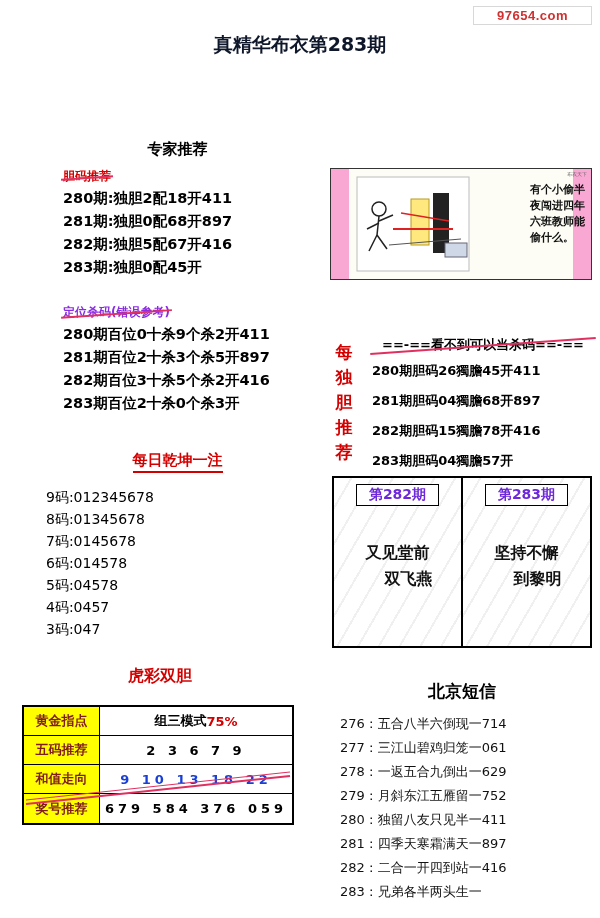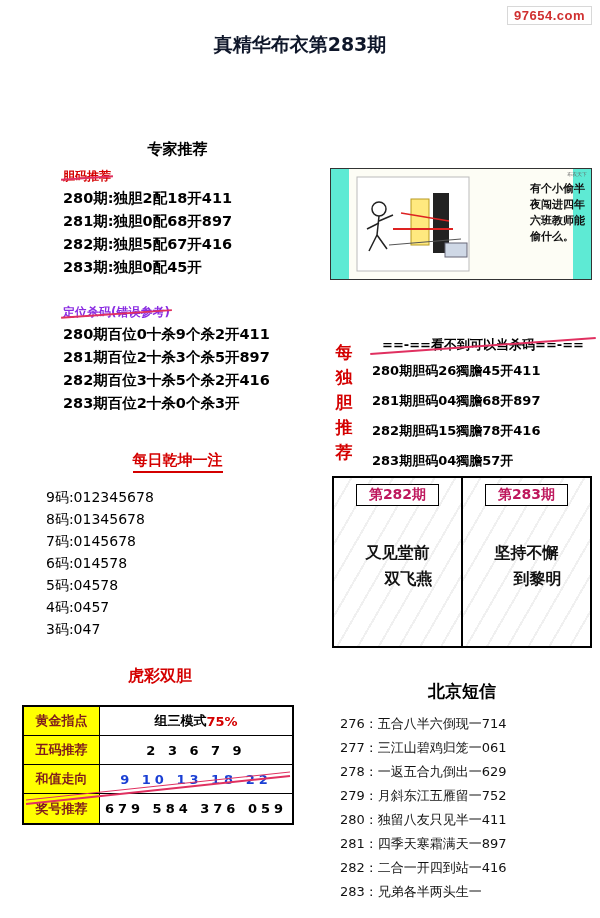--- a/index.html
+++ b/index.html
@@ -11,21 +11,21 @@
     overflow:hidden;
     color:#000;
   }
   .watermark{
     position:absolute;top:6px;right:8px;
     background:#ffffff;
     border:1px solid #d8d8d8;
     font-size:13px;
     color:#d03030;
     font-weight:bold;
-    padding:1px 6px;
+    padding:1px 23px;
     letter-spacing:0.5px;
     font-family:"Liberation Sans",sans-serif;
   }
   .page-title{
     position:absolute;top:32px;left:0;width:600px;
     text-align:center;
     font-size:19px;
     font-weight:bold;
     color:#0f172a;
   }
@@ -116,23 +116,24 @@
     font-size:19px;
     font-weight:bold;
     color:#000;
     line-height:21px;
     text-align:center;
     padding-top:2px;
   }
   .comic-box{
     flex:1;
     border:1px solid #333;
-    background:#5eead4;
+    background:#f9a8d4;
     position:relative;
     overflow:hidden;
+    font-family:Liberation Serif, serif;
   }
   .comic-head{
     font-size:5px;color:#666;position:absolute;top:2px;right:4px;
   }
   .comic-text{
     position:absolute;right:6px;top:12px;
     font-size:11px;line-height:16px;color:#111;font-weight:bold;
     text-align:left;
   }
 
@@ -163,21 +164,21 @@
     box-sizing:border-box;
   }
   .panel{
     flex:1;position:relative;overflow:hidden;
     background:
       repeating-linear-gradient(-60deg, #ffffff 0 16px, #f0f0f0 16px 18px);
   }
   .panel + .panel{border-left:2px solid #000;}
   .panel-label{
     position:absolute;top:6px;left:0;right:0;text-align:center;
-    font-size:14px;font-weight:bold;color:#be185d;
+    font-size:14px;font-weight:bold;color:#6d28d9;
     background:#fff;border:1px solid #000;margin:0 22px;padding:1px 0;
   }
   .panel-poem{
     position:absolute;top:62px;left:0;right:0;text-align:center;
     font-size:16px;font-weight:bold;line-height:26px;color:#111;
   }
   .panel-poem span{display:block;}
   .panel-poem .indent{padding-left:22px;}
 
   

